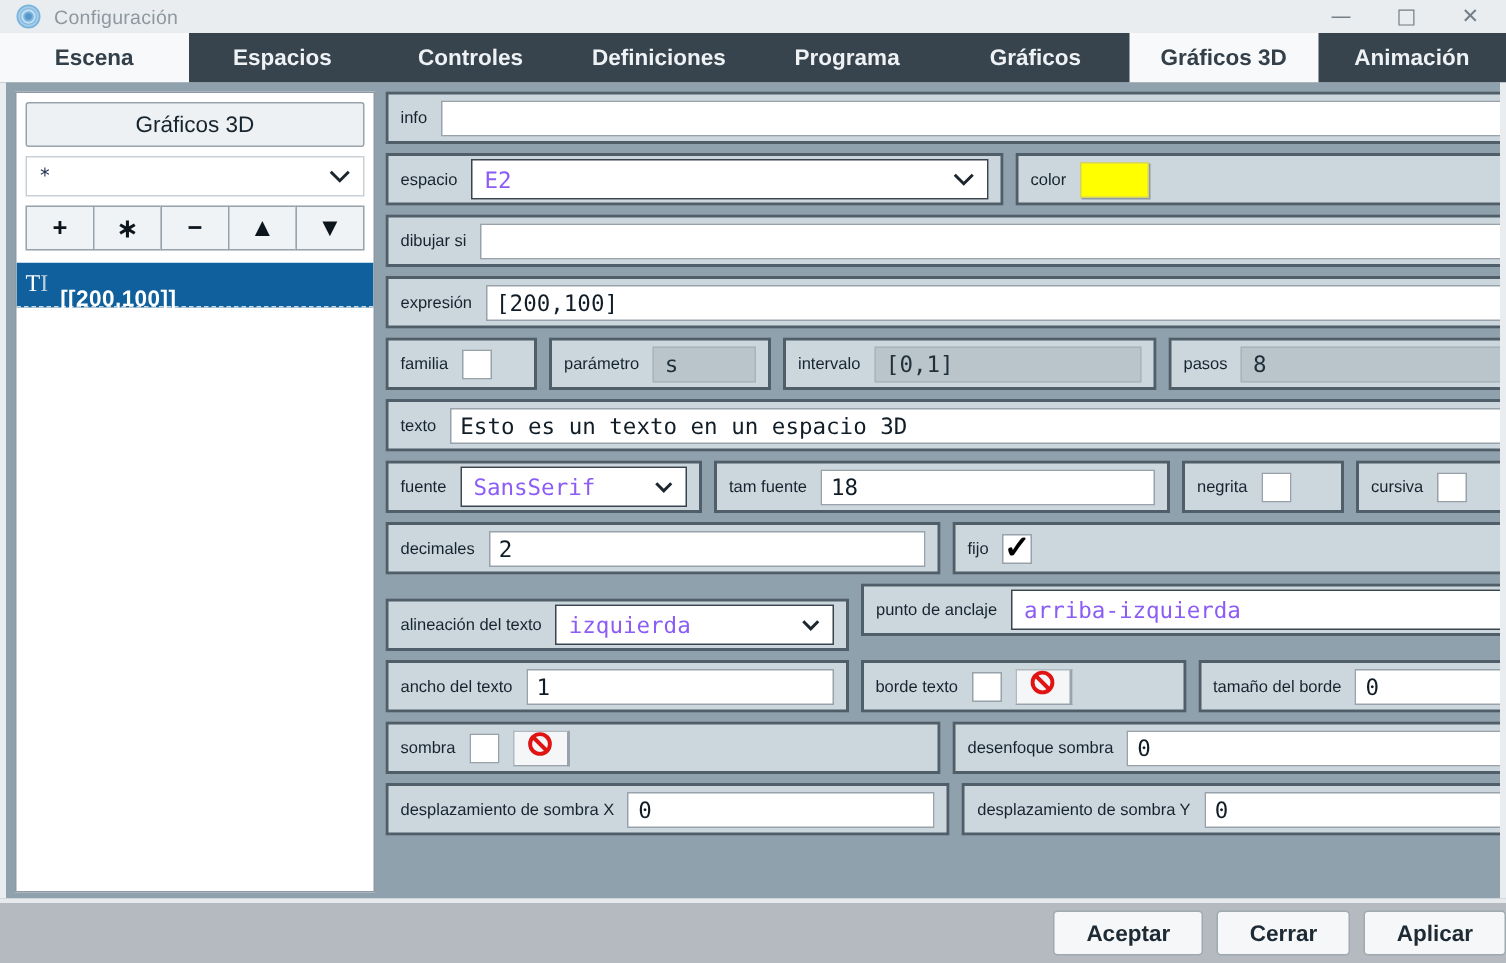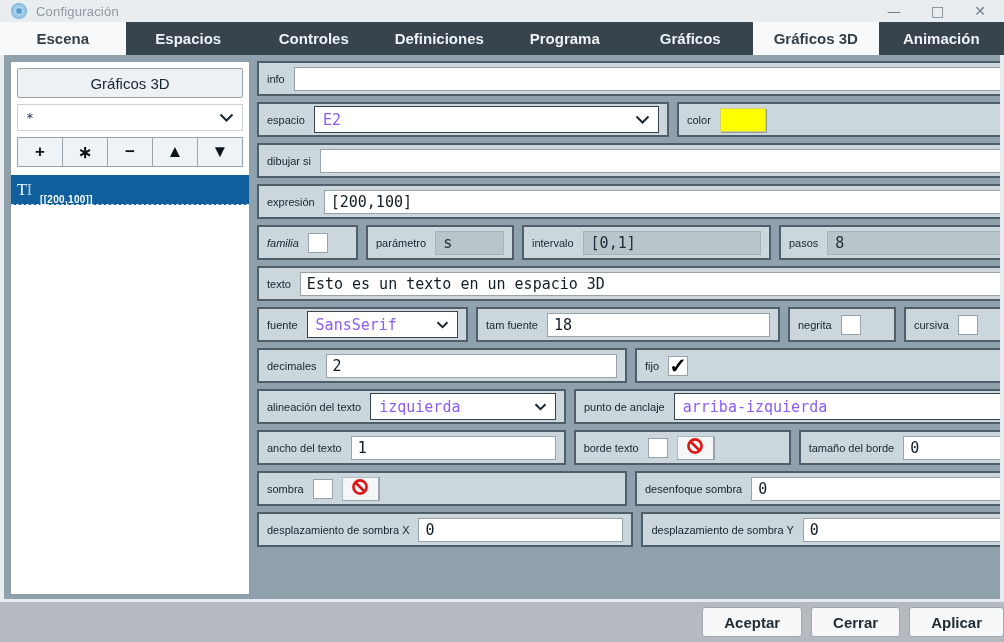--- a/index.html
+++ b/index.html
@@ -28,21 +28,21 @@
   .sidebar-header { height:30px; background:#edf1f3; border:1px solid #98a3ac; border-radius:2px; display:flex; align-items:center; justify-content:center; font-size:15px; color:#17242e; }
   .sidebar-filter { height:27px; background:#fff; border:1px solid #c9d1d7; display:flex; align-items:center; padding:0 8px; font-size:13px; color:#1d2a4e; font-family:"DejaVu Sans Mono", monospace; }
   .sidebar-filter .chev { margin-left:auto; display:inline-flex; }
   .sidebar-toolbar { display:flex; }
   .tool-btn { flex:1 1 0; height:30px; background:#f0f3f5; border:1px solid #98a3ac; margin-left:-1px; display:flex; align-items:center; justify-content:center; font-size:17px; font-weight:700; color:#0c151c; cursor:default; }
   .tool-btn:first-child { margin-left:0; }
   .sidebar-list { margin-top:8px; flex:1 1 auto; overflow:hidden; }
   .list-item { height:30px; background:#0f609d; color:#fff; display:flex; align-items:center; padding:0 6px; gap:8px; border-bottom:1px dashed #cfd9e0; }
   .list-item .t-icon { font-family:"Liberation Serif", serif; font-size:16px; color:#fff; }
   .list-item .t-icon .beam { color:#b9cedd; }
-  .list-item .item-label { font-size:10px; font-weight:700; letter-spacing:.3px;margin-top:20px; }
+  .list-item .item-label { font-size:15px; font-weight:700; letter-spacing:.3px;margin-top:20px; }
 
   
   .formpanel { flex:1 1 auto; display:flex; flex-direction:column; gap:6px; }
   .row { display:flex; gap:8px; flex:0 0 35px; }
   .grp { background:#ccd6dd; border:2px solid #4f5e69; display:flex; align-items:center; padding:0 8px; gap:9px; height:35px; }
   .grp .lbl { font-size:11px; color:#16242f; white-space:nowrap; }
   .grow { flex:1 1 auto; }
   input.txt { flex:1 1 auto; height:24px; min-width:0; border:1px solid #97a2ab; background:#fff; font-family:"DejaVu Sans Mono", monospace; font-size:15px; color:#101c26; padding:0 6px; outline:none; }
   .dis-field { flex:1 1 auto; height:24px; background:#b9c4cb; border:1px solid #a8b3bb; font-family:"DejaVu Sans Mono", monospace; font-size:15px; color:#20303a; padding:1px 7px; display:flex; align-items:center; }
   .fakeselect { flex:1 1 auto; height:27px; background:#fff; border:1.5px solid #39454e; display:flex; align-items:center; padding:0 8px; font-family:"DejaVu Sans Mono", monospace; font-size:15px; color:#8b5cf6; cursor:default; }
@@ -153,21 +153,21 @@
 
       <div class="row">
         <div class="grp grow">
           <span class="lbl">expresión</span>
           <input class="txt" type="text" value="[200,100]" style="">
 
         </div>
       </div>
 
       <div class="row">
-        <div class="grp" style="flex:0 0 101px;font-style:italic;">
+        <div class="grp" style="flex:0 0 101px;">
           <span class="lbl">familia</span>
           <span class="checkbox"></span>
         </div>
         <div class="grp" style="flex:0 0 148px;">
           <span class="lbl">parámetro</span>
           <span class="dis-field">s</span>
         </div>
         <div class="grp" style="flex:0 0 249px;">
           <span class="lbl">intervalo</span>
           <span class="dis-field">[0,1]</span>
@@ -217,21 +217,21 @@
           <span class="lbl">decimales</span>
           <input class="txt" type="text" value="2" style="">
         </div>
         <div class="grp grow">
           <span class="lbl">fijo</span>
           <span class="checkbox">✓</span>
         </div>
       </div>
 
       <div class="row">
-        <div class="grp" style="flex:0 0 309px;">
+        <div class="grp" style="flex:0 0 309px;margin-top:10px;">
           <span class="lbl">alineación del texto</span>
           <div class="fakeselect">
             <span>izquierda</span>
             <span class="chev">
               <svg width="13" height="8" viewBox="0 0 13 8">
                   <path d="M1.5 1.2l5 5 5-5" fill="none" stroke="#1c262e" stroke-width="2"></path>
                 </svg>
             </span>
           </div>
         </div>

